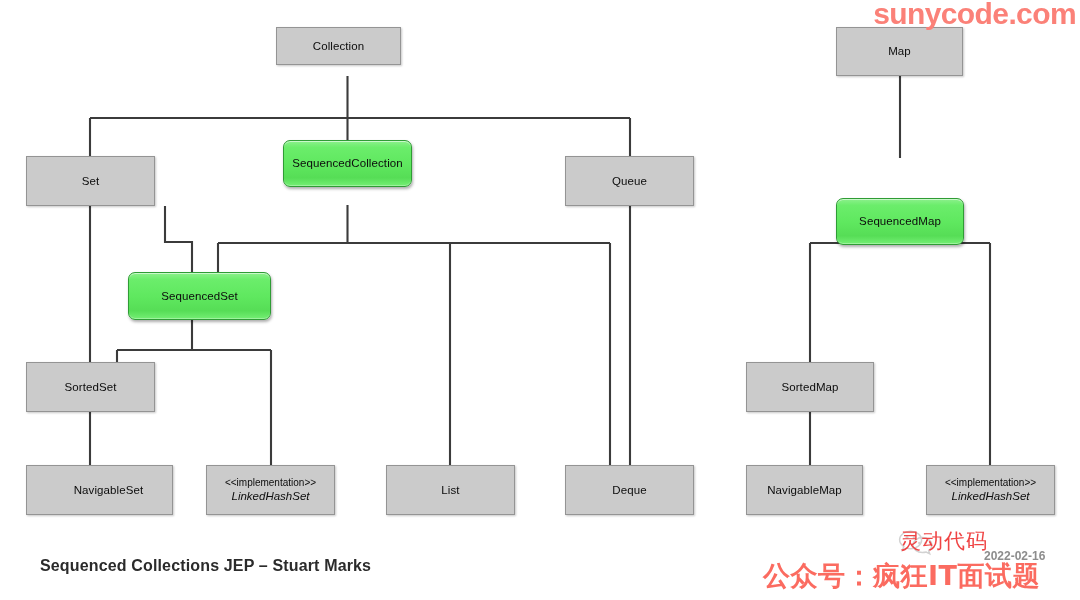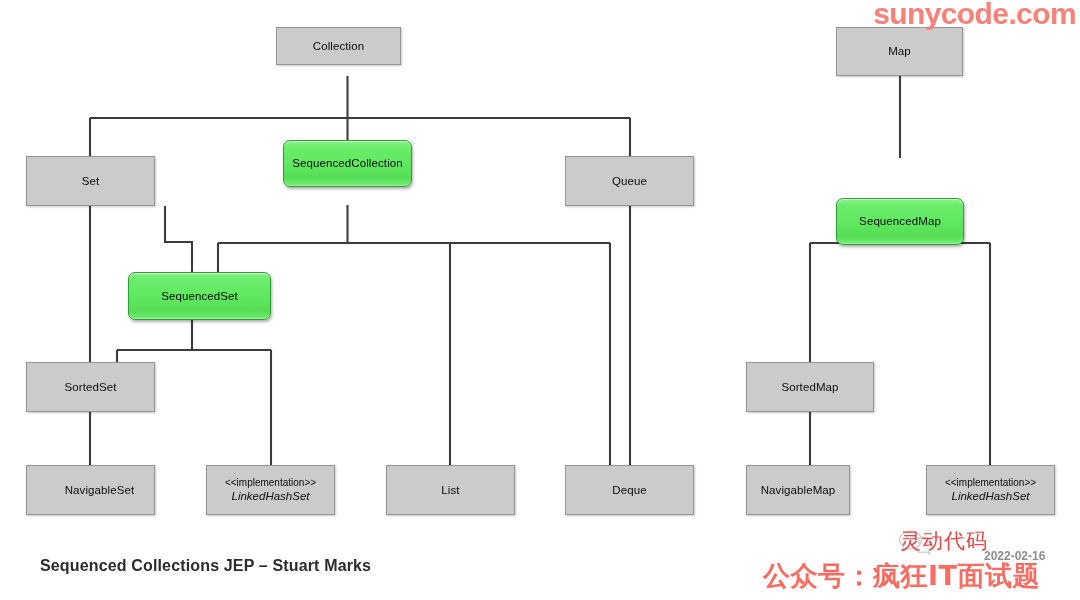--- a/index.html
+++ b/index.html
@@ -117,38 +117,38 @@
   </div>
 
   <div class="node iface" style="left:26px;top:362px;width:129px;height:50px;">
     <span class="nm">SortedSet</span>
   </div>
 
   <div class="node iface" style="left:746px;top:362px;width:128px;height:50px;">
     <span class="nm">SortedMap</span>
   </div>
 
-  <div class="node iface" style="left:26px;top:465px;width:129px;height:50px;padding-left:18px;">
+  <div class="node iface" style="left:26px;top:465px;width:147px;height:50px;padding-left:18px;">
     <span class="nm">NavigableSet</span>
   </div>
 
   <div class="node iface" style="left:206px;top:465px;width:129px;height:50px;">
     <span class="stereo">&lt;&lt;implementation&gt;&gt;</span>
     <span class="impl">LinkedHashSet</span>
   </div>
 
   <div class="node iface" style="left:386px;top:465px;width:129px;height:50px;">
     <span class="nm">List</span>
   </div>
 
   <div class="node iface" style="left:565px;top:465px;width:129px;height:50px;">
     <span class="nm">Deque</span>
   </div>
 
-  <div class="node iface" style="left:746px;top:465px;width:104px;height:50px;">
+  <div class="node iface" style="left:746px;top:465px;width:117px;height:50px;">
     <span class="nm">NavigableMap</span>
   </div>
 
   <div class="node iface" style="left:926px;top:465px;width:129px;height:50px;">
     <span class="stereo">&lt;&lt;implementation&gt;&gt;</span>
     <span class="impl">LinkedHashSet</span>
   </div>
 
   <div id="credit">Sequenced Collections JEP – Stuart Marks</div>
 

